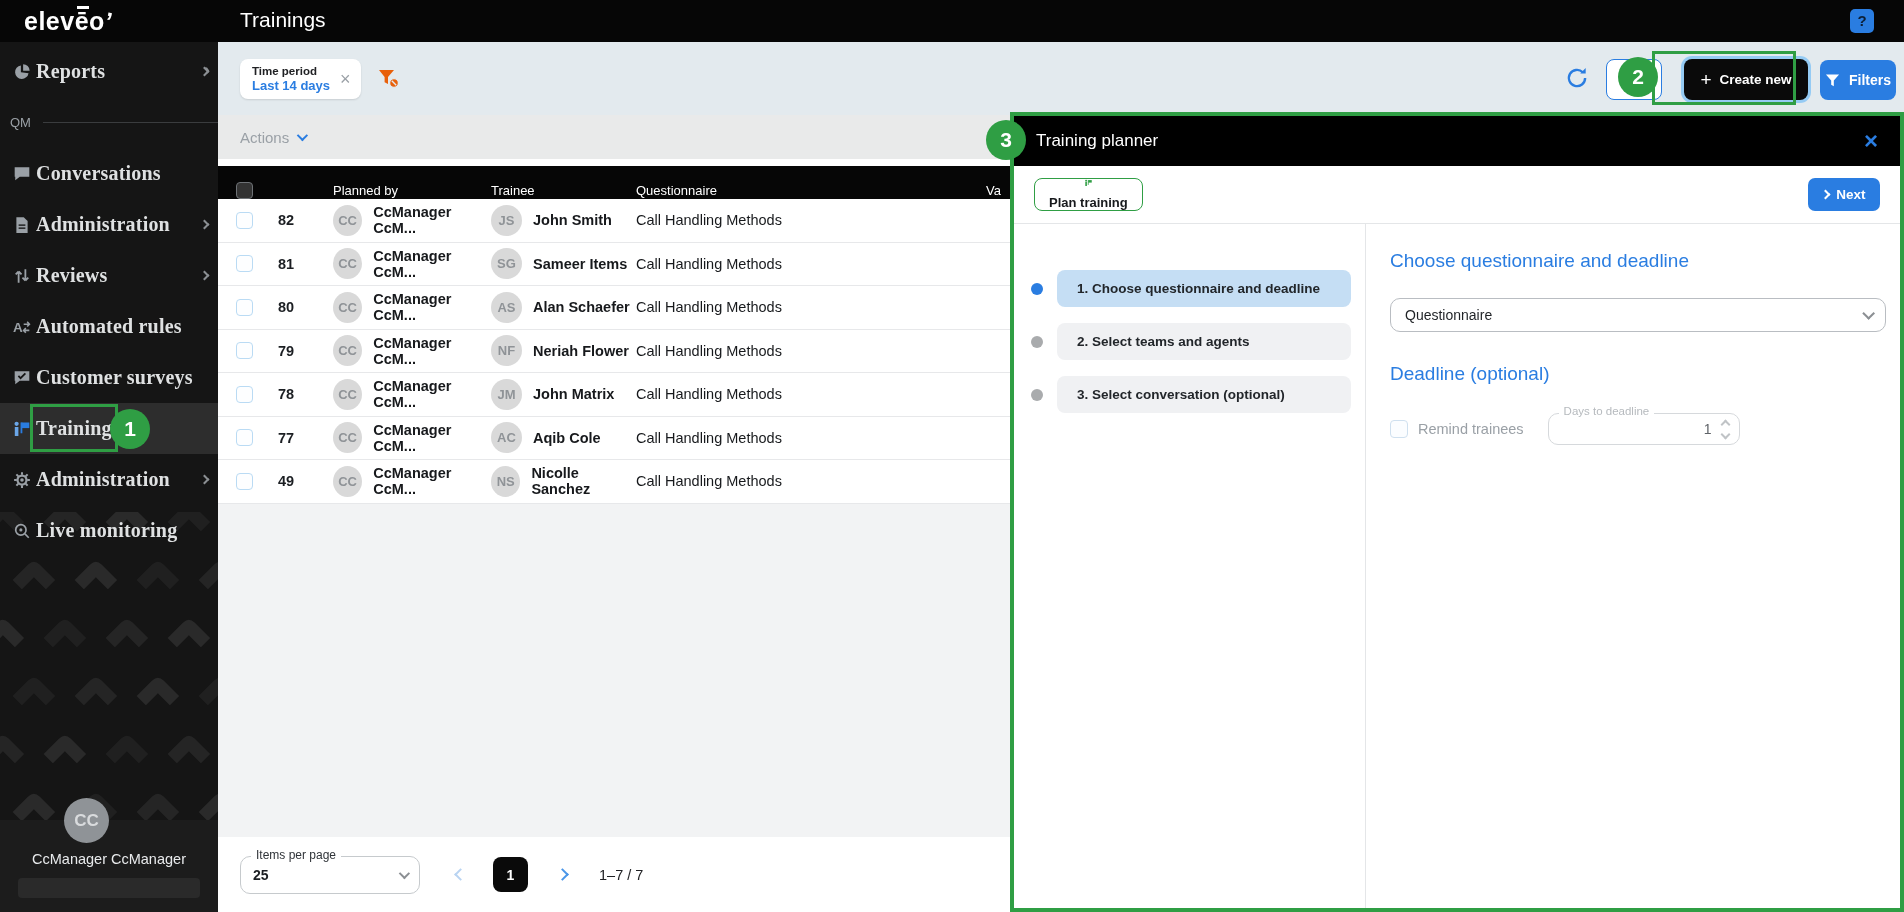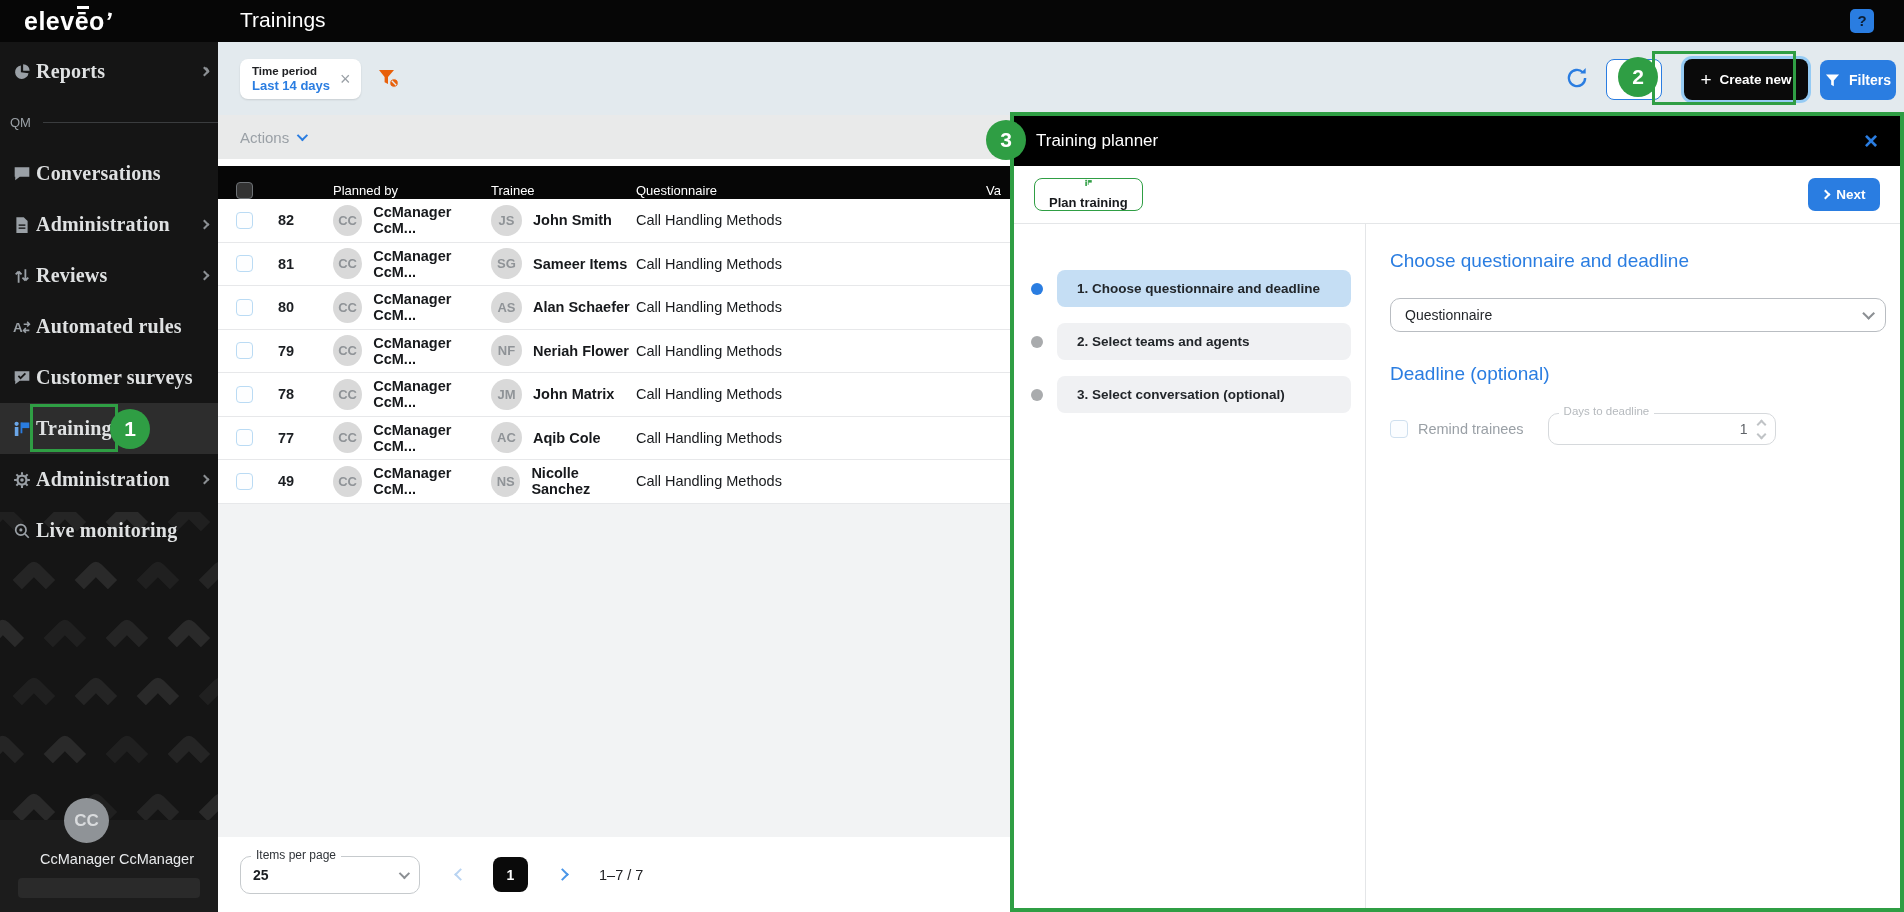--- a/index.html
+++ b/index.html
@@ -24,21 +24,21 @@
   .nav-item.selected { background:#2d2d2d; }
   .nav-item .icon { width:20px; height:20px; display:inline-flex; align-items:center; justify-content:center; flex:0 0 20px; }
   .nav-item .icon svg { width:18px; height:18px; }
   .nav-item .lbl { margin-left:4px; font-size:20px; font-weight:600; letter-spacing:.2px;font-family:Liberation Serif, serif; }
   .nav-item .chev-r { margin-left:auto; width:7px; height:7px; border-right:2px solid #8b8f93; border-top:2px solid #8b8f93; transform:rotate(45deg); }
   .nav-section { height:51px; display:flex; align-items:center; padding:0 0 0 10px; color:#9aa0a6; font-size:13px; }
   .nav-section .line { flex:1; height:1px; background:#3a3c3e; margin-left:12px; }
   .hexes { position:absolute; left:0; top:470px; width:218px; height:330px; pointer-events:none; }
   .user-box { position:absolute; left:0; bottom:0; width:218px; height:92px; background:#1c1c1c; }
   .avatar-big { position:absolute; left:64px; top:-22px; width:45px; height:45px; border-radius:50%; background:#8f9397; color:#d9dbdd; font-weight:700; font-size:17px; display:flex; align-items:center; justify-content:center; cursor:pointer; }
-  .user-name { position:absolute; left:0; top:31px; width:218px; text-align:center; color:#e8eaec; font-size:14.5px;margin-left:8px; }
+  .user-name { position:absolute; left:0; top:31px; width:218px; text-align:center; color:#e8eaec; font-size:14.5px; }
   .user-bar { position:absolute; left:18px; top:58px; width:182px; height:20px; border-radius:4px; background:#2a2a2a; }
 
   
   .content { position:absolute; left:218px; top:42px; width:1686px; height:870px; background:#fff; }
   .filterbar { position:absolute; left:0; top:0; width:1686px; height:73px; background:#e3eaee; }
   .chip { position:absolute; left:22px; top:17px; height:40px; background:#fff; border-radius:8px; box-shadow:0 1px 2px rgba(0,0,0,.12); display:flex; align-items:center; padding:0 10px 0 12px; cursor:pointer; }
   .chip .txt { line-height:1.25; }
   .chip .t1 { font-size:11.5px; font-weight:700; color:#202124; }
   .chip .t2 { font-size:13px; font-weight:700; color:#2a7de1; }
   .chip .x { margin-left:10px; color:#9aa0a6; font-size:18px; font-weight:400; cursor:pointer; }
@@ -102,21 +102,21 @@
   .f-h { color:#2a7de1; font-size:19px; font-weight:400; }
   .sel { position:relative; border:1px solid #b9bdc2; border-radius:10px; height:34px; display:flex; align-items:center; padding:0 14px; cursor:pointer; background:#fff; }
   .sel .chev-d { margin-left:auto; width:9px; height:9px; border-right:2px solid #8b8f93; border-bottom:2px solid #8b8f93; transform:rotate(45deg) translateY(-3px); }
   .sel-q { margin-top:26px; font-weight:500; font-size:14px; color:#1f2226; }
   .f-h2 { margin-top:31px; }
   .sel-dl { margin-top:22px; width:256px; font-weight:700; font-size:14px; }
   .sel .flabel { position:absolute; left:10px; top:-9px; background:#fff; padding:0 5px; font-size:11.5px; font-weight:500; color:#2b2e33; }
   .remind-row { margin-top:28px; display:flex; align-items:center; }
   .remind-row .cb { width:18px; height:18px; border:1.5px solid #cfe0ef; border-radius:4px; background:#fbfdff; }
   .remind-lbl { margin-left:10px; color:#9aa0a6; font-size:14.5px; font-weight:500; }
-  .days-input { position:relative; margin-left:24px; width:228px; height:32px; border:1px solid #d6d9dc; border-radius:10px; display:flex; align-items:center; padding:0 10px 0 12px; }
+  .days-input { position:relative; margin-left:24px; width:192px; height:32px; border:1px solid #d6d9dc; border-radius:10px; display:flex; align-items:center; padding:0 10px 0 12px; }
   .days-input .flabel { position:absolute; left:10px; top:-9px; background:#fff; padding:0 5px; font-size:11.5px; color:#b6babe; }
   .days-input .val { margin-left:auto; color:#5f6368; font-size:14px; padding-right:10px; }
   .spin { display:flex; flex-direction:column; gap:3px; }
   .spin i { display:block; width:7px; height:7px; border-right:2px solid #c0c3c6; border-bottom:2px solid #c0c3c6; }
   .spin .up { transform:rotate(-135deg); }
   .spin .dn { transform:rotate(45deg); }
 
   
   .ann-box { position:absolute; border:3px solid #2f9e44; z-index:30; pointer-events:none; }
   .ann-badge { position:absolute; width:40px; height:40px; border-radius:50%; background:#2f9e44; color:#fff; font-size:21px; font-weight:700; display:flex; align-items:center; justify-content:center; z-index:40; pointer-events:none; }

